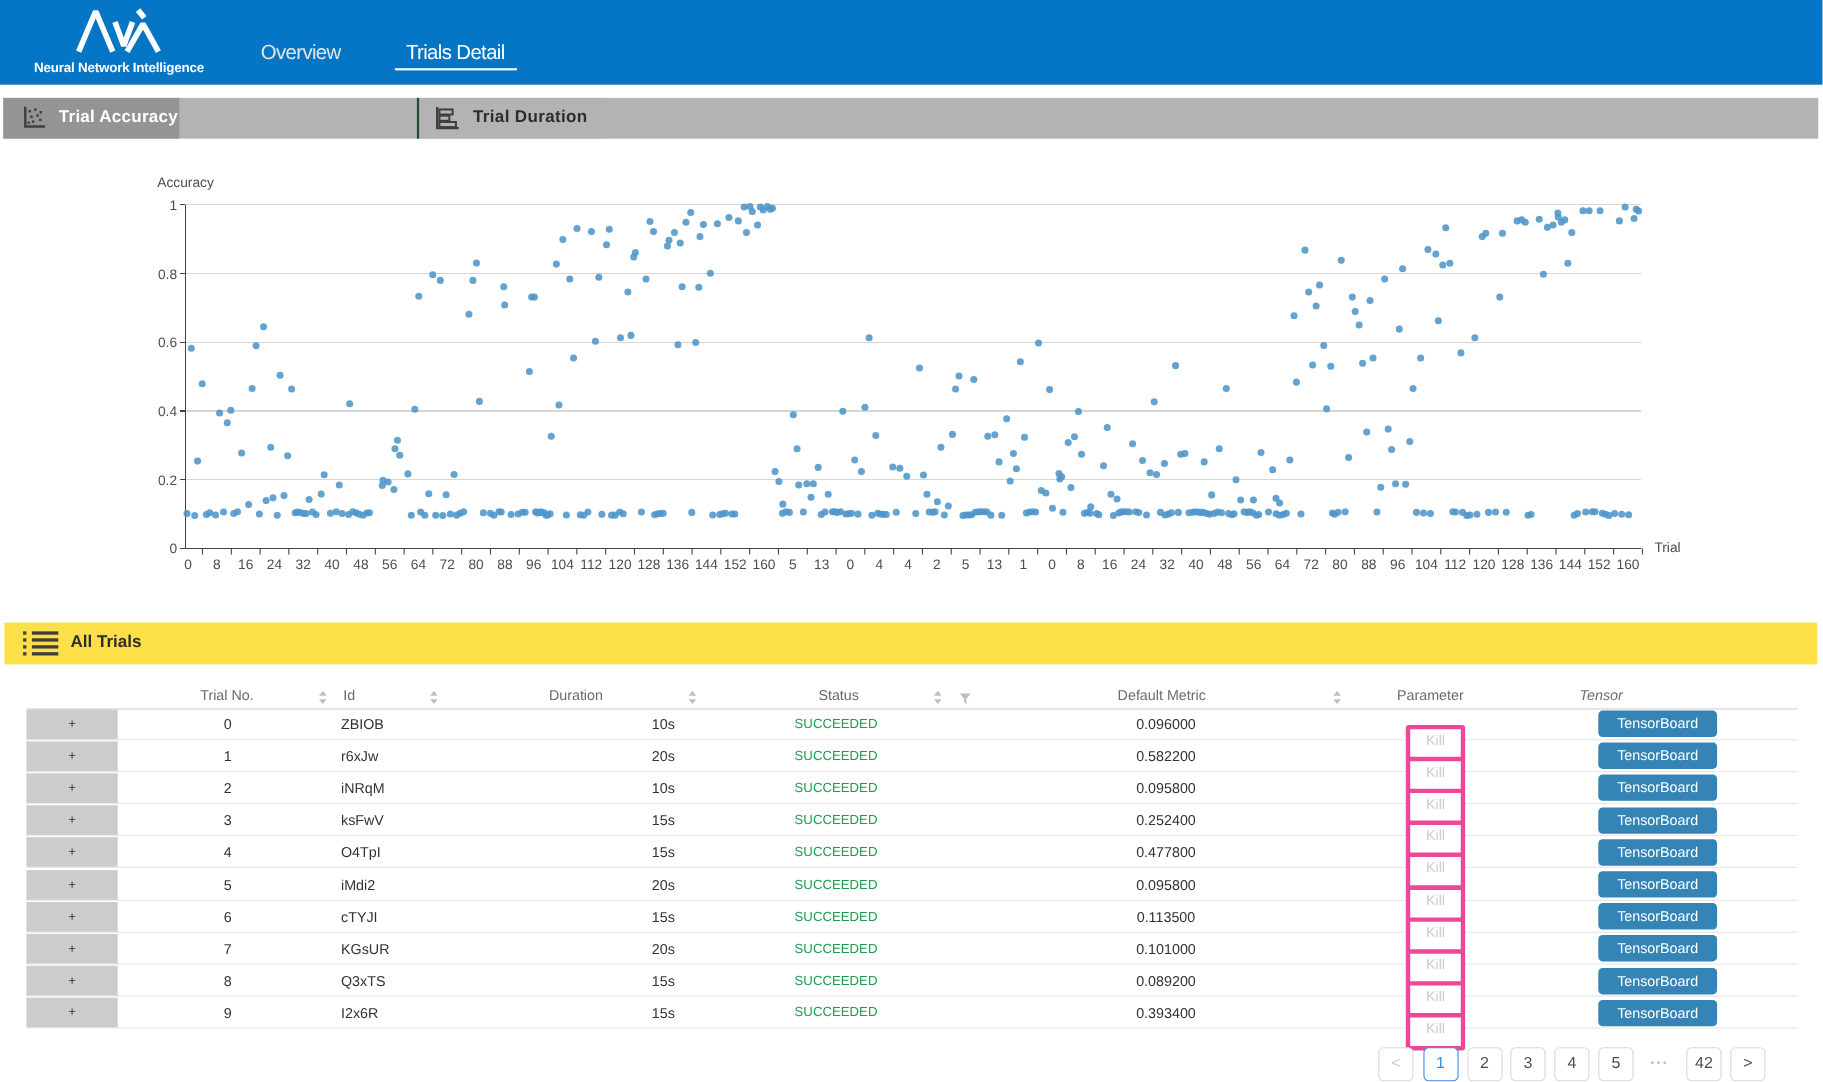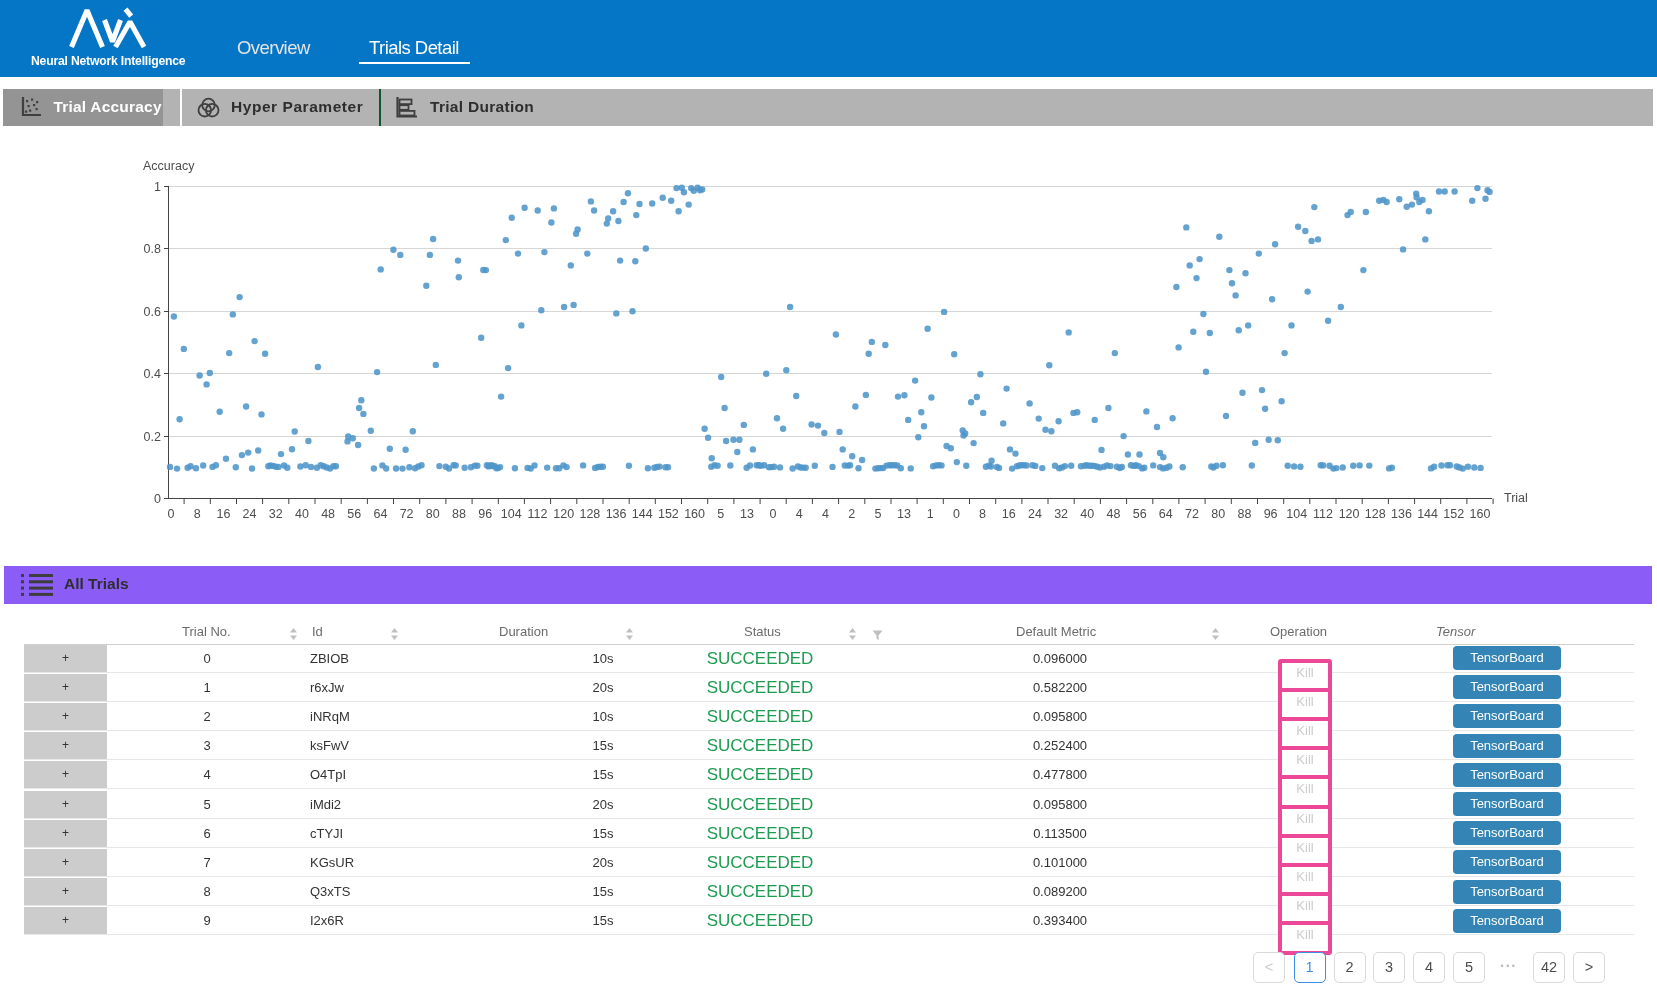--- a/index.html
+++ b/index.html
@@ -15,35 +15,35 @@
 .tabbar { position:absolute; left:3px; top:89px; width:1650px; height:36.5px; background:#b3b3b3; }
 .tab { position:absolute; top:0; height:36.5px; font-size:15.5px; font-weight:600; color:#2e2e2e; }
 .tab1 { left:0; width:160px; background:#949494; }
 .tab2 { left:177px; width:197px; background:#b3b3b3; }
 .tab3 { left:376px; width:171.5px; background:#b3b3b3; }
 .tablabel { position:absolute; top:8.5px; }
 .tab1 .tablabel { left:50.5px; color:#fff; font-weight:bold; letter-spacing:0.2px; }
 .tab2 .tablabel { left:49px; letter-spacing:0.55px; }
 .tab3 .tablabel { left:49px; letter-spacing:0.3px; }
 
-.atbar { position:absolute; left:4px; top:566px; width:1648px; height:37.5px; background:#8b5cf6; }
+.atbar { position:absolute; left:4px; top:566px; width:1648px; height:37.5px; background:#fde047; }
 .atlabel { position:absolute; left:60px; top:9px; font-size:15.5px; font-weight:bold; color:#2e2e2e; }
 
 .thead { position:absolute; left:0; top:624px; width:1657px; height:19.5px; font-size:13px; color:#6b6b6b; }
 .thead span { position:absolute; }
 .thead .sic { position:absolute; top:3px; }
 .hline { position:absolute; left:24px; top:643.5px; width:1610px; height:1px; background:#cfcfcf; }
 
 .row { position:absolute; left:24px; height:29.2px; width:1610px; font-size:13px; color:#333; border-bottom:1px solid #e7e7e7; }
 .exp { position:absolute; left:0px; top:1px; width:83px; height:27.2px; background:#cccccc; text-align:center; line-height:27.2px; font-size:12px; color:#333; }
 .c { position:absolute; top:0; line-height:29.2px; }
 .no { left:83px; width:200px; text-align:center; }
 .id { left:286px; }
 .dur { left:476px; width:206px; text-align:center; }
-.st { left:636px; width:200px; text-align:center; color:#1d9c50; font-size:17px; }
+.st { left:636px; width:200px; text-align:center; color:#1d9c50; font-size:12px; }
 .met { left:936px; width:200px; text-align:center; }
 .kill { position:absolute; left:1254px; top:15px; width:54px; height:34px; border:4px solid #ec4899; border-radius:3px; text-align:center; line-height:20px; color:#ccc; font-size:13px; background:#fff; }
 .tb { position:absolute; left:1429px; top:2.5px; width:108px; height:24px; background:#3484b5; border-radius:4px; text-align:center; line-height:24px; color:#fff; font-size:13px; }
 
 .pag { position:absolute; top:951.5px; height:31px; font-size:14.5px; color:#4d4d4d; }
 .pbox { position:absolute; top:0; width:32px; height:31px; border:1px solid #d9d9d9; border-radius:5px; background:#fff; text-align:center; line-height:29px; }
 .pact { border-color:#3a8ee6; color:#3a8ee6; }
 .pdots { border:none; color:#b9b9b9; font-size:9px; letter-spacing:2.5px; line-height:29px; }
 </style>
 </head>
@@ -72,30 +72,20 @@
           <rect x="11" y="2.5" width="2.2" height="2.2"></rect>
 <rect x="16" y="5" width="2.2" height="2.2"></rect>
           <rect x="7.5" y="9" width="2.2" height="2.2"></rect>
 <rect x="13" y="8" width="2.2" height="2.2"></rect>
           <rect x="9" y="13.5" width="2.2" height="2.2"></rect>
 <rect x="15.5" y="12" width="2.2" height="2.2"></rect>
           <rect x="5" y="14.5" width="2.2" height="2.2"></rect>
 </g>
       </svg>
       <span class="tablabel">Trial Accuracy</span>
-    </div>
-<div class="tab tab2" style="border-left:2px solid #fff;">
-      <svg width="23" height="22" viewBox="0 0 23 22" style="position:absolute;left:15px;top:8px;">
-<g stroke="#3f3f3f" stroke-width="1.8" fill="none">
-<circle cx="11.5" cy="8" r="6.3"></circle>
-<circle cx="7.8" cy="13.2" r="6.3"></circle>
-<circle cx="15.2" cy="13.2" r="6.3"></circle>
-</g>
-      </svg>
-      <span class="tablabel">Hyper Parameter</span>
     </div>
 <div class="tab tab3" style="border-left:2px solid #14532d;">
       <svg width="24" height="22" viewBox="0 0 24 22" style="position:absolute;left:14px;top:8px;">
 <path d="M2.5 0 L2.5 19.5 L22 19.5" stroke="#3f3f3f" stroke-width="2.2" fill="none"></path>
 <g stroke="#3f3f3f" stroke-width="1.8" fill="none">
 <rect x="4.5" y="2.5" width="12" height="4.6"></rect>
 <rect x="4.5" y="8.2" width="9" height="4.6"></rect>
 <rect x="4.5" y="13.9" width="15" height="4.6"></rect>
 </g>
       </svg>
@@ -700,21 +690,21 @@
         <path d="M4.5 13 L1 8.6 L8 8.6 Z" fill="#bfbfbf"></path>
       </svg></span>
     <span class="sic" style="left:872px;top:5px;"><svg width="11" height="11" viewBox="0 0 11 11">
         <path d="M0.5 0.5 L10.5 0.5 L6.6 5.2 L6.6 10.2 L4.4 8.5 L4.4 5.2 Z" fill="#bfbfbf"></path>
       </svg></span>
 <span style="left:1016px;">Default Metric</span>
     <span class="sic" style="left:1211px;"><svg width="9" height="14" viewBox="0 0 9 14">
         <path d="M4.5 1 L8 5.4 L1 5.4 Z" fill="#bfbfbf"></path>
         <path d="M4.5 13 L1 8.6 L8 8.6 Z" fill="#bfbfbf"></path>
       </svg></span>
-<span style="left:1270px;">Operation</span>
+<span style="left:1270px;">Parameter</span>
 <span style="left:1436px;font-style:italic;">Tensor</span>
 </div>
 <div class="hline"></div>
 
 <div class="row" style="top:643.5px;">
 <div class="exp">+</div>
 <div class="c no">0</div>
 <div class="c id">ZBIOB</div>
 <div class="c dur">10s</div>
 <div class="c st">SUCCEEDED</div>

